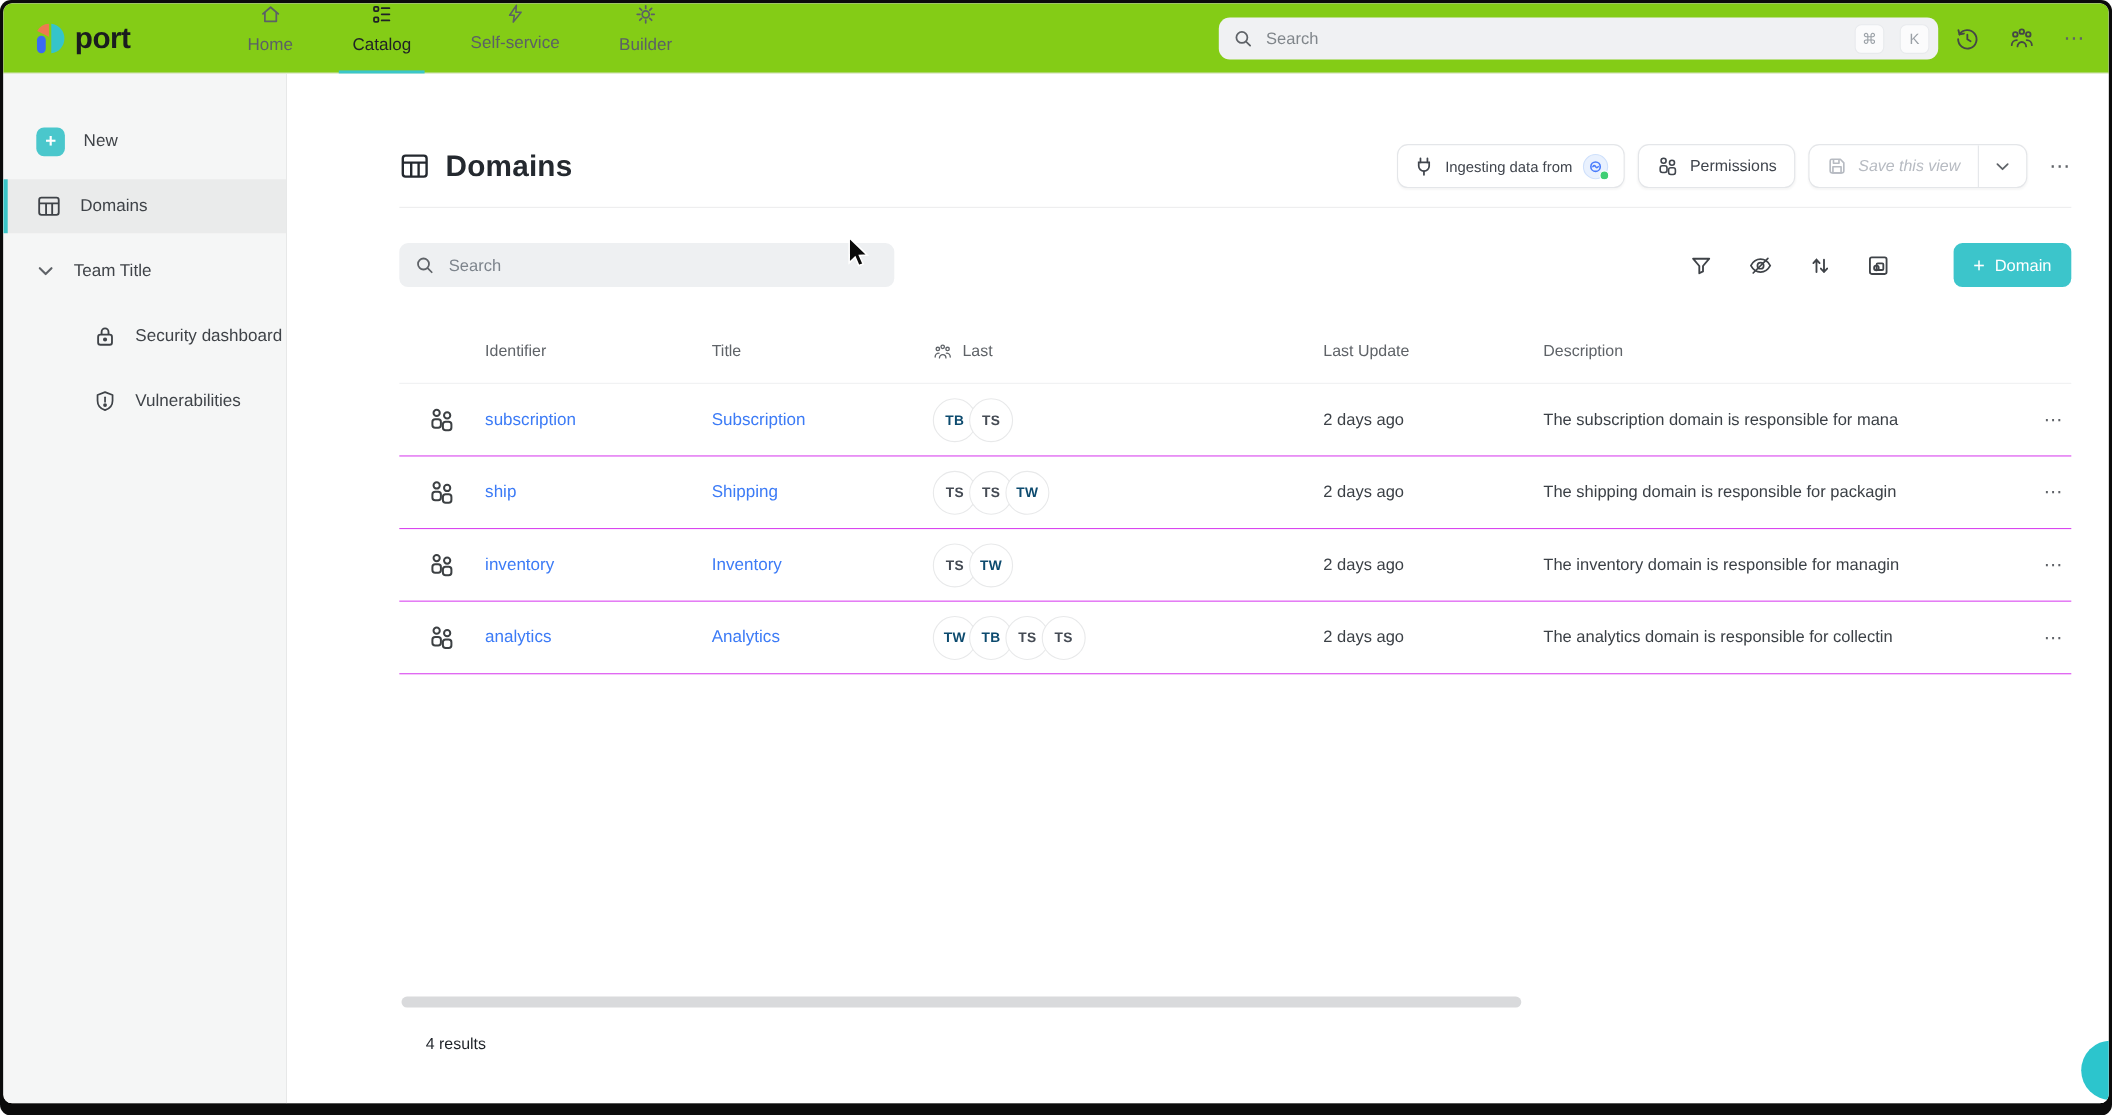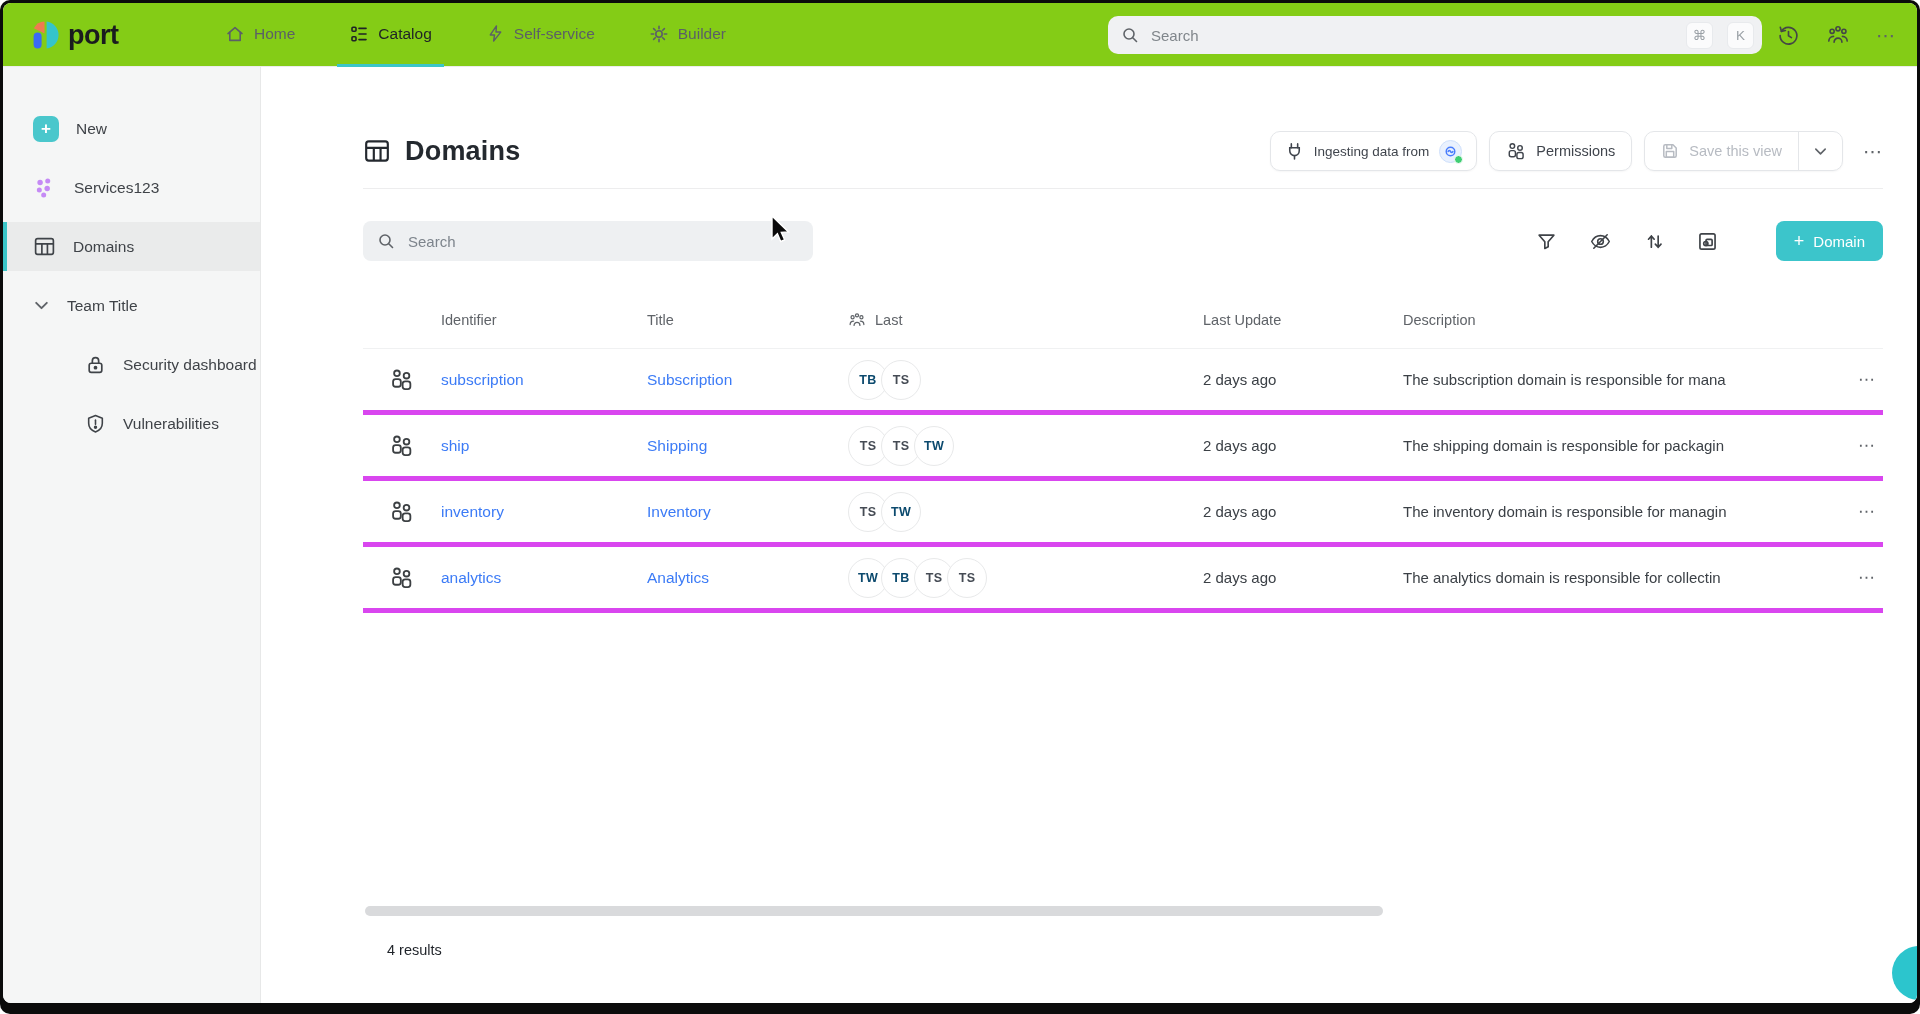--- a/index.html
+++ b/index.html
@@ -5,21 +5,21 @@
   html,body{margin:0;padding:0;background:#fff;font-family:"Liberation Sans",sans-serif;}
   *{box-sizing:border-box;}
   .frame{width:1920px;height:1014px;background:#0b0b0b;border-radius:10px;padding:3px 3px 11px 3px;position:relative;overflow:hidden;}
   .app{width:100%;height:100%;background:#fff;border-radius:8px;overflow:hidden;position:relative;}
 
   
   .topbar{height:64px;background:#84cc16;border-bottom:1px solid #ececec;position:relative;display:flex;align-items:center;}
   .logo{position:absolute;left:28px;top:0;height:64px;display:flex;align-items:center;gap:7px;}
   .logo-text{font-size:27px;font-weight:800;color:#1a1c1f;letter-spacing:-.5px;}
   .nav{position:absolute;left:210px;top:0;height:64px;display:flex;gap:30px;}
-  .nav-item{display:flex;align-items:center;gap:9px;padding:0 12px;font-size:15.5px;color:#5b6066;cursor:pointer;border-bottom:3px solid transparent;height:64px;}
+  .nav-item{display:flex;align-items:center;gap:9px;padding:0 12px;font-size:15.5px;color:#5b6066;cursor:pointer;border-bottom:3px solid transparent;height:64px;flex-direction:column;}
   .nav-item.active{color:#1f2226;border-bottom-color:#3bc6c9;font-weight:400;}
   .nav-item svg{flex:none;}
   .top-search{position:absolute;left:1105px;top:13px;width:654px;height:38px;background:#f0f1f3;border-radius:10px;display:flex;align-items:center;padding:0 8px 0 13px;gap:10px;}
   .top-search input{flex:1;border:none;background:transparent;outline:none;font-size:15px;color:#3c4043;font-family:"Liberation Sans",sans-serif;}
   .top-search input::placeholder{color:#80868b;}
   .key{width:27px;height:27px;background:#fbfbfc;border:1px solid #e8eaed;border-radius:6px;color:#9aa0a6;font-size:13.5px;display:flex;align-items:center;justify-content:center;margin-left:4px;}
   .top-icons{position:absolute;left:1774px;top:0;height:64px;display:flex;align-items:center;gap:26px;color:#444746;}
   .top-icons .tic{cursor:pointer;display:flex;align-items:center;}
   .dots{font-size:19px;color:#5f6368;letter-spacing:1px;cursor:pointer;line-height:1;}
 
@@ -32,42 +32,42 @@
 
   
   .main{position:absolute;left:258px;top:64px;right:0;bottom:0;background:#fff;padding:0 34px 0 102px;overflow:hidden;}
   .page-head{margin-top:62px;height:44px;display:flex;align-items:center;}
   .page-title{display:flex;align-items:center;gap:14px;color:#24292f;}
   .page-title h1{font-size:27px;margin:0;font-weight:700;letter-spacing:.2px;}
   .head-actions{margin-left:auto;display:flex;align-items:center;gap:12px;}
   .btn{height:40px;background:#fff;border:1px solid #e4e6e9;border-radius:10px;display:flex;align-items:center;gap:10px;padding:0 14px;font-size:13.5px;color:#40454d;cursor:pointer;box-shadow:0 1px 2px rgba(0,0,0,.04);}
   .btn.perm{font-size:14.5px;padding:0 16px;justify-content:space-between;}
   .split{display:flex;height:40px;border:1px solid #e4e6e9;border-radius:10px;background:#fff;box-shadow:0 1px 2px rgba(0,0,0,.04);overflow:hidden;}
-  .split .save{display:flex;align-items:center;gap:10px;padding:0 16px;font-size:14.5px;color:#b7bbc2;cursor:default;}
+  .split .save{display:flex;align-items:center;gap:10px;padding:0 16px;font-size:14.5px;color:#b7bbc2;cursor:default;font-style:italic;}
   .split .drop{width:44px;border-left:1px solid #e4e6e9;display:flex;align-items:center;justify-content:center;color:#5f6368;cursor:pointer;}
   .head-more{margin-left:8px;}
   .ing-badge{position:relative;width:23px;height:23px;border-radius:50%;background:#e9f1fe;border:1px solid #cfe0fb;display:flex;align-items:center;justify-content:center;}
   .ing-badge .dot{position:absolute;right:-2px;bottom:-2px;width:9px;height:9px;border-radius:50%;background:#3fce73;border:1.5px solid #fff;}
 
   .divider{height:1px;background:#ededee;margin-top:15px;}
 
   .toolbar{margin-top:32px;height:40px;display:flex;align-items:center;}
   .tb-search{width:450px;height:40px;background:#eef0f2;border-radius:8px;display:flex;align-items:center;gap:11px;padding:0 14px;}
   .tb-search input{flex:1;border:none;background:transparent;outline:none;font-size:15px;color:#3c4043;font-family:"Liberation Sans",sans-serif;}
   .tb-search input::placeholder{color:#7d848c;}
   .tb-right{margin-left:auto;display:flex;align-items:center;gap:32px;color:#3f4348;}
   .tb-ic{cursor:pointer;display:flex;align-items:center;}
   .btn-domain{margin-left:26px;height:40px;background:#3cc5cb;border:none;border-radius:8px;color:#fff;font-size:15px;display:flex;align-items:center;gap:9px;padding:0 18px;cursor:pointer;font-family:"Liberation Sans",sans-serif;}
   .btn-domain .plus{font-size:18px;line-height:1;font-weight:400;}
 
   .table{margin-top:30px;}
   .tr{display:grid;grid-template-columns:78px 206px 201px 355px 200px 1fr 46px;align-items:center;}
   .thead{height:58px;border-bottom:1px solid #f0f1f2;color:#5f6368;font-size:14.5px;}
   .th-team{display:flex;align-items:center;gap:9px;}
-  .row{height:66px;border-bottom:5px solid #d946ef;font-size:15px;color:#3b4046;}
+  .row{height:66px;border-bottom:1px solid #d946ef;font-size:15px;color:#3b4046;}
   .cell-icon{padding-left:26px;color:#3c4043;display:flex;align-items:center;}
   .link{color:#3c7bf6;cursor:pointer;font-size:15.5px;}
   .team-cell{display:flex;align-items:center;}
   .badge{width:40px;height:40px;border-radius:50%;background:#fff;border:1.5px solid #e8e9ea;display:flex;align-items:center;justify-content:center;font-size:12.5px;font-weight:700;margin-right:-7px;letter-spacing:.3px;}
   .c-green{color:#0c4a6e;}
   .c-dark{color:#454b54;}
   .desc{white-space:nowrap;overflow:hidden;}
   .row-more{color:#5f6368;font-size:17px;cursor:pointer;text-align:right;padding-right:8px;}
 
   .hscroll{margin-top:293px;margin-left:2px;width:1018px;height:10px;border-radius:6px;background:#d9dadc;cursor:pointer;}
@@ -153,30 +153,20 @@
         </svg>
       </span>
       <span class="tic dots">⋯</span>
     </div>
   </div>
 
   <div class="sidebar">
     <div class="side-item">
       <span class="new-ic">+</span>
       <span>New</span>
-    </div>
-    <div class="side-item">
-      <svg width="24" height="24" viewBox="0 0 22 22" fill="#c58af5">
-        <circle cx="6.5" cy="6" r="2.5"></circle>
-            <circle cx="13.5" cy="4.5" r="2.3"></circle>
-            <circle cx="5.8" cy="12.8" r="2.3"></circle>
-            <circle cx="13" cy="11.5" r="2.5"></circle>
-            <circle cx="9.8" cy="17.5" r="2.3"></circle>
-      </svg>
-      <span>Services123</span>
     </div>
     <div class="side-item active">
       <svg width="23" height="23" viewBox="0 0 22 22" fill="none" stroke="#3f4348" stroke-width="1.6" stroke-linejoin="round">
         <rect x="2.5" y="3.5" width="17" height="15" rx="2"></rect>
             <line x1="2.5" y1="8.5" x2="19.5" y2="8.5"></line>
             <line x1="8.5" y1="8.5" x2="8.5" y2="18.5"></line>
             <line x1="13.8" y1="8.5" x2="13.8" y2="18.5"></line>
       </svg>
       <span>Domains</span>
     </div>

